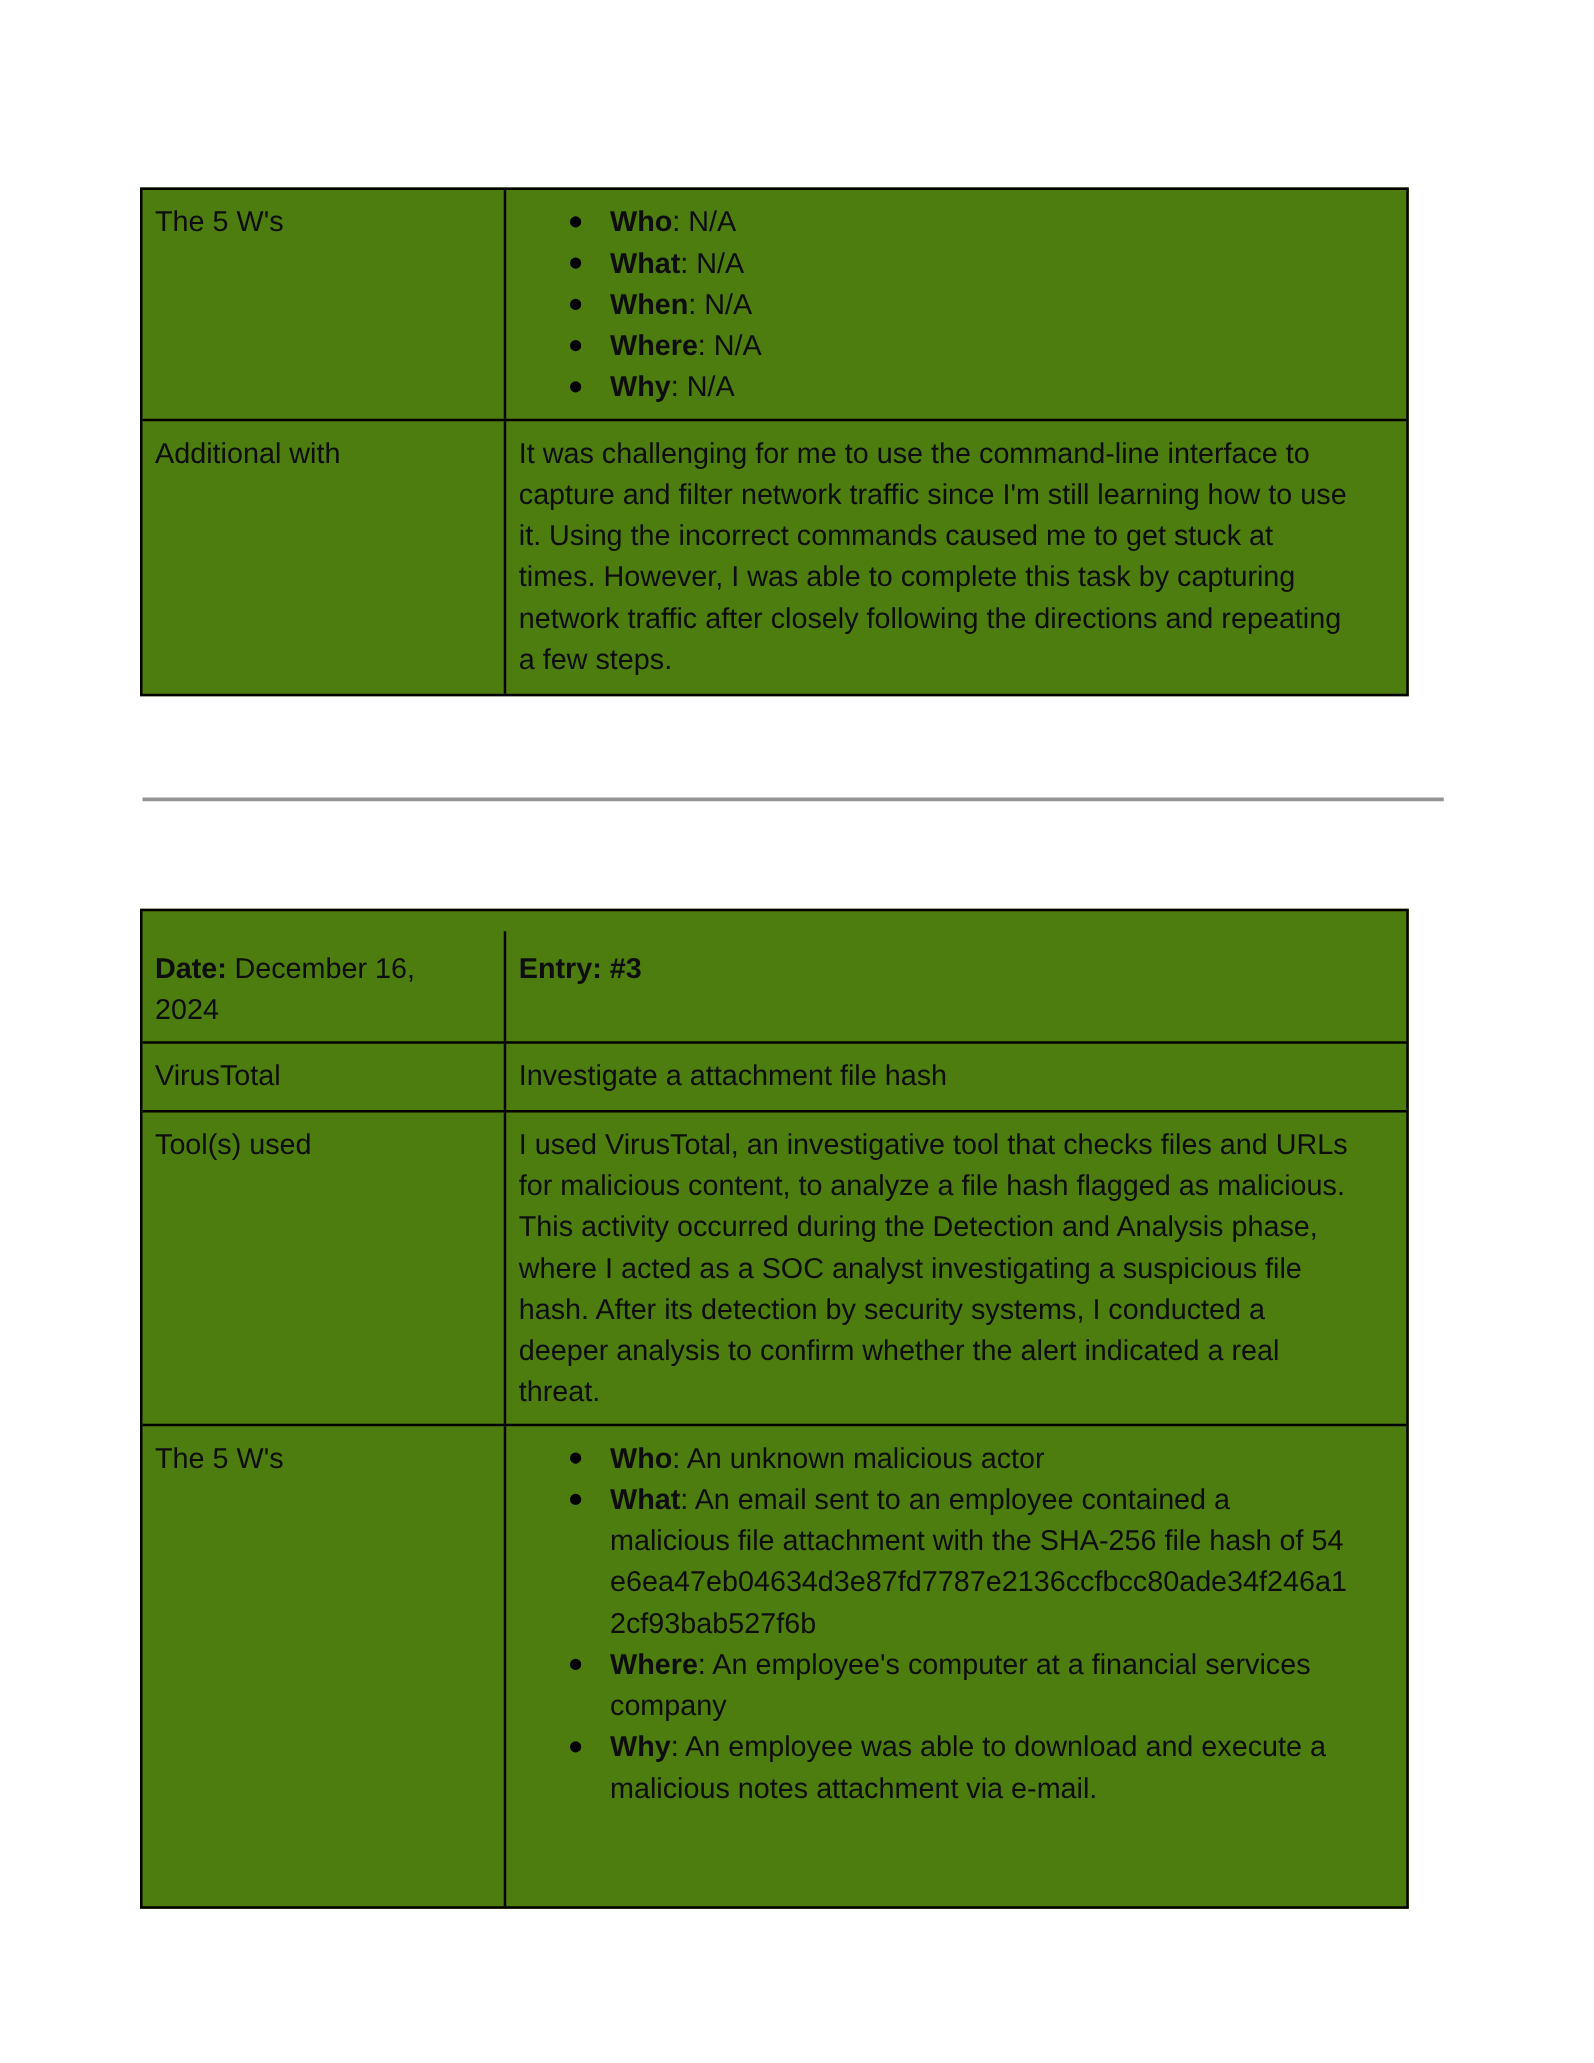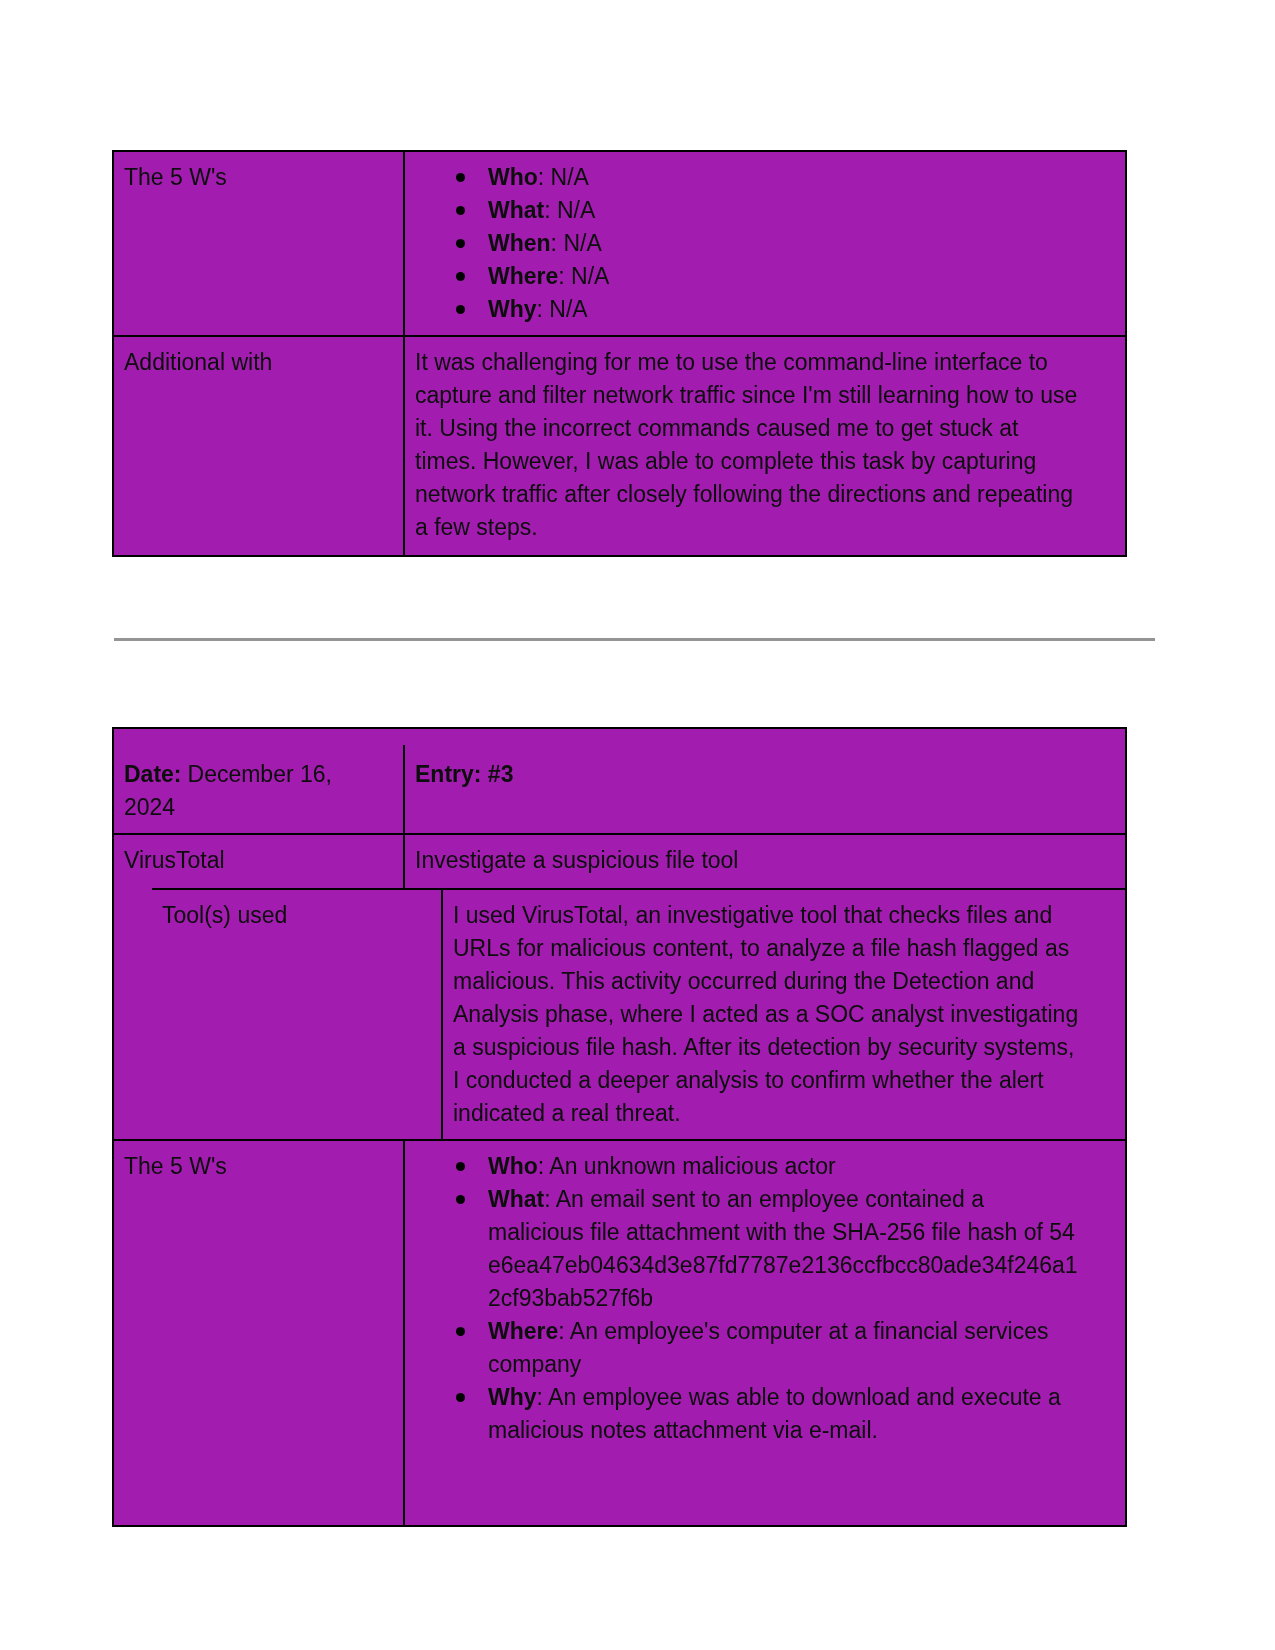--- a/index.html
+++ b/index.html
@@ -7,38 +7,38 @@
   body {
     width: 1275px; height: 1650px; position: relative;
     font-family: "Liberation Sans", sans-serif;
     color: #0d0d0d;
     font-size: 23px;
     line-height: 33px;
   }
   .tbl {
     position: absolute; left: 112px; width: 1015px;
     border: 2px solid #000000;
-    background: #a21caf;
+    background: #4d7c0f;
   }
   .tbl1 { top: 150px; }
   .tbl2 { top: 727px; }
   .row { display: grid; grid-template-columns: 291px 1fr; }
   .row + .row { border-top: 2px solid #000000; }
   .cell { padding: 9px 10px; }
   .cell.lab { border-right: 2px solid #000000; }
   .cell.val { padding-right: 40px; }
   .b { font-weight: bold; }
   .kv .b { margin-right: 6px; }
 
   
   .tbl1 .r-5ws  { min-height: 183px; }
   .tbl1 .r-note { min-height: 220px; }
   .tbl2 .r-head { min-height: 59px; margin-top: 16px;  }
   .tbl2 .r-desc { min-height: 55px;  }
-  .tbl2 .r-tool { min-height: 214px; margin-left: 38px; }
+  .tbl2 .r-tool { min-height: 214px; }
   .tbl2 .r-5ws  { min-height: 386px; }
   .r-head .cell { padding-top: 13px; }
 
   ul.fivews { list-style: none; }
   ul.fivews li { position: relative; padding-left: 73px; }
   .dot {
     position: absolute; left: 41px; top: 12px;
     width: 9px; height: 9px; border-radius: 50%;
     background: #000000;
   }
@@ -81,21 +81,21 @@
     <div class="cell lab kv">
       <span class="b">Date:</span><span>December 16,&nbsp; 2024</span>
     </div>
     <div class="cell val">
       <span class="b">Entry: #3</span>
     </div>
   </div>
   <div class="row r-desc">
     <div class="cell lab">VirusTotal</div>
     <div class="cell val">
-      <p>Investigate a suspicious file tool</p>
+      <p>Investigate a attachment file hash</p>
     </div>
   </div>
   <div class="row r-tool">
     <div class="cell lab">Tool(s) used</div>
     <div class="cell val">
       <p>I used VirusTotal, an investigative tool that checks files and URLs for malicious content, to analyze a file hash flagged as malicious. This activity occurred during the Detection and Analysis phase, where I acted as a SOC analyst investigating a suspicious file hash. After its detection by security systems, I conducted a deeper analysis to confirm whether the alert indicated a real threat.</p>
     </div>
   </div>
   <div class="row r-5ws">
     <div class="cell lab">The 5 W's</div>

